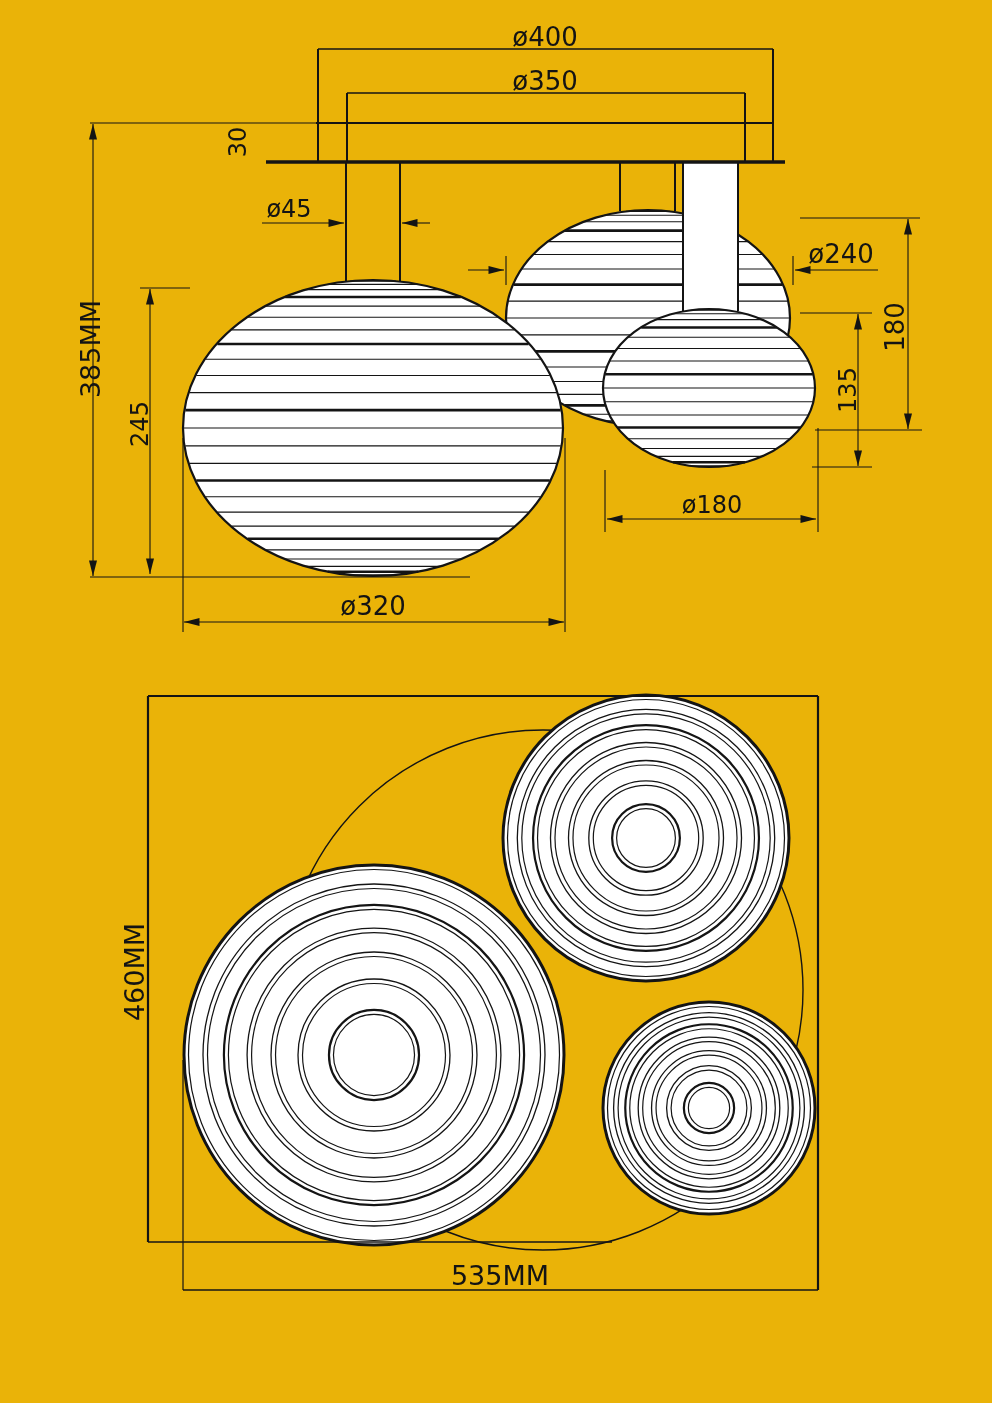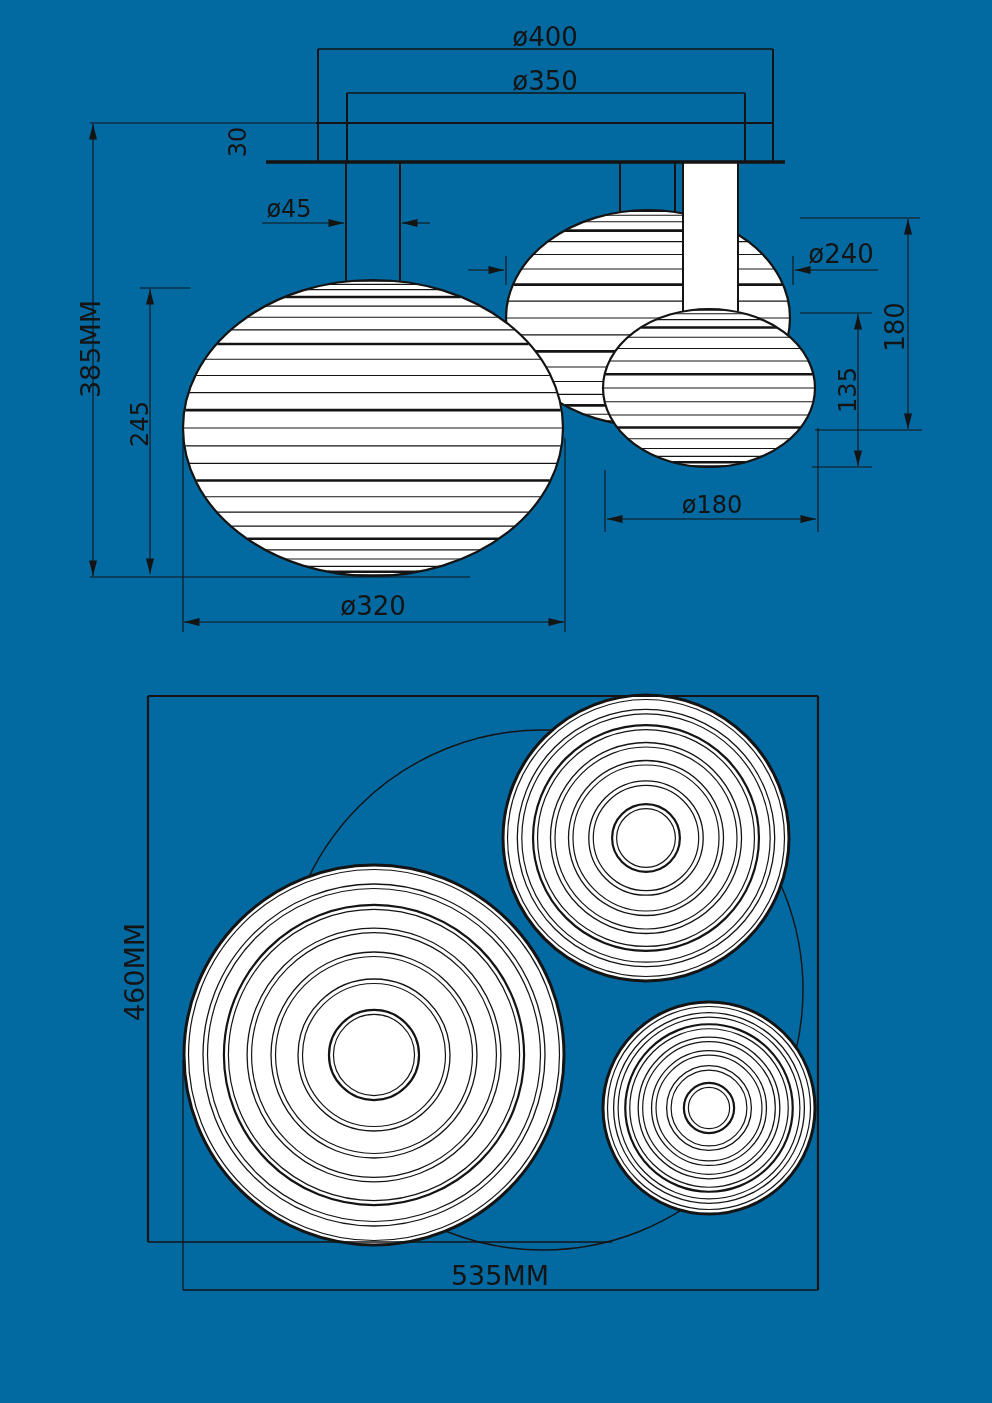--- a/index.html
+++ b/index.html
@@ -1,16 +1,16 @@
 <!DOCTYPE html>
 <html><head>
 <meta charset="utf-8">
 <style>
   html,body{margin:0;padding:0;background:#ffffff;}
-  .page{width:992px;height:1403px;position:relative;background:#0369a1;overflow:hidden;}
+  .page{width:992px;height:1403px;position:relative;background:#eab308;overflow:hidden;}
   svg{display:block;}
   text{font-family:"DejaVu Sans","Liberation Sans",sans-serif;fill:#141414;}
   .dim{font-size:26px;}
   .dimbig{font-size:27px;}
   .dimsmall{font-size:24px;}
 </style>
 </head>
 <body>
 
 <div class="page">

